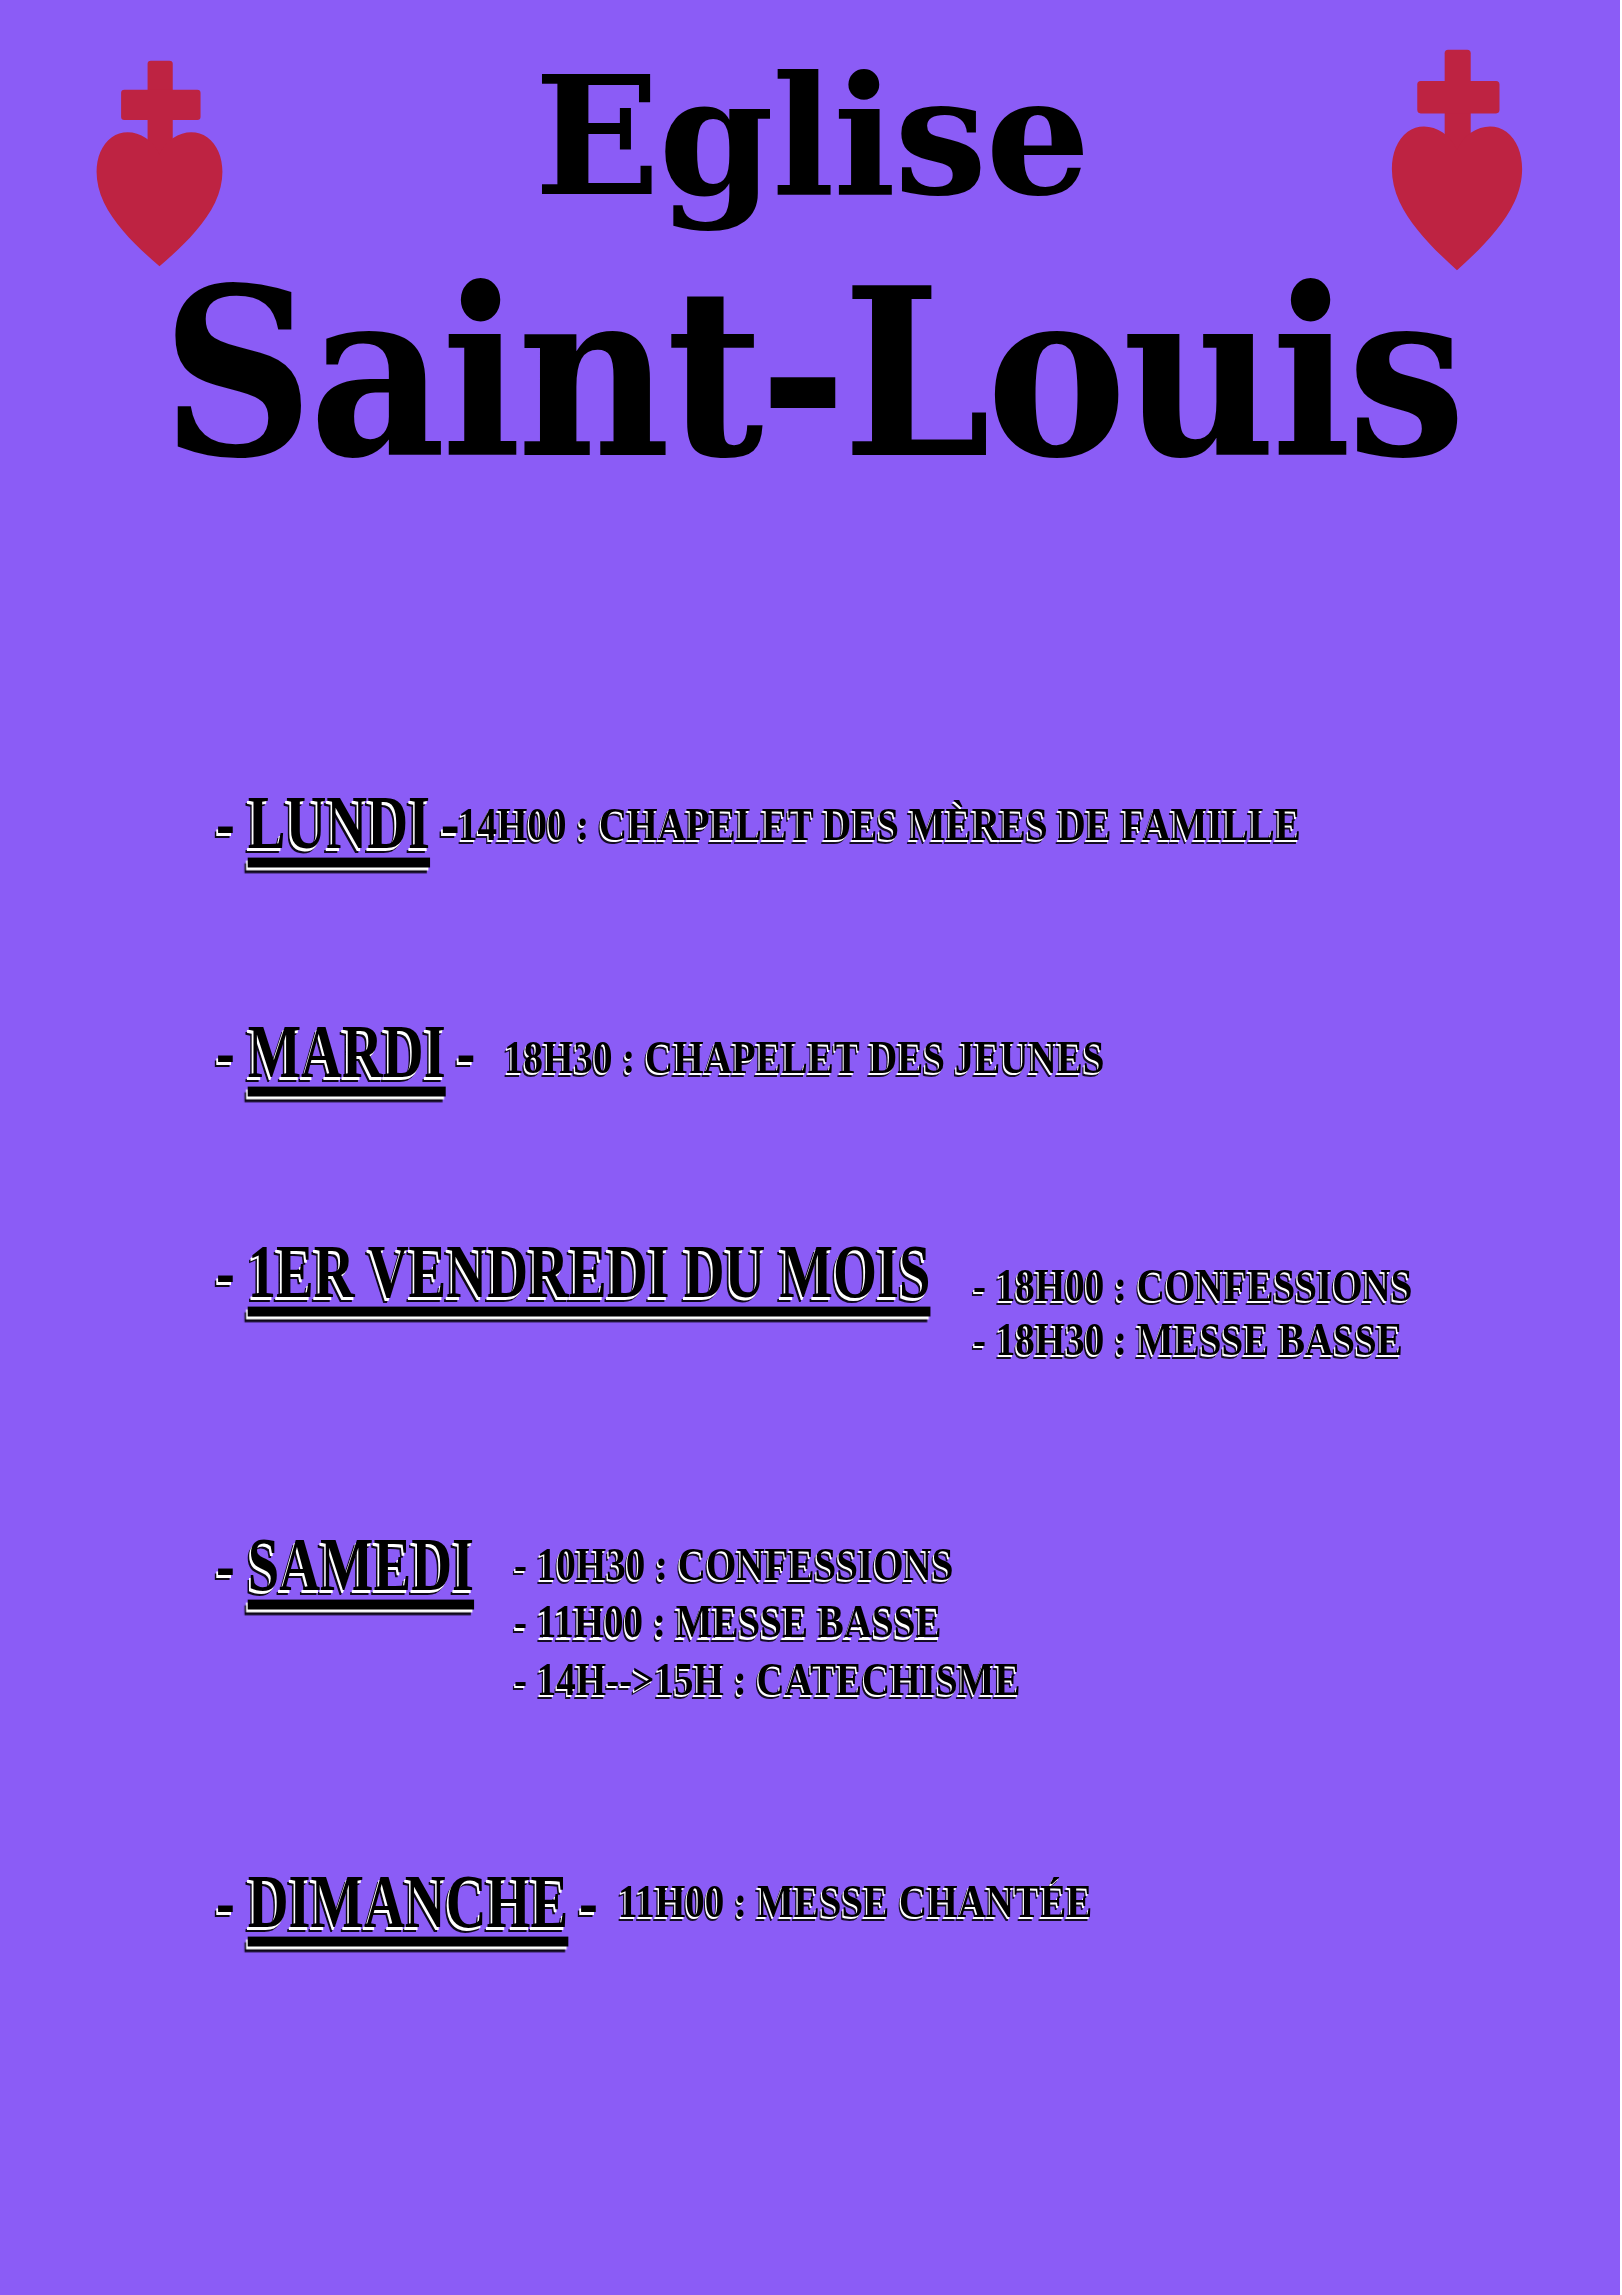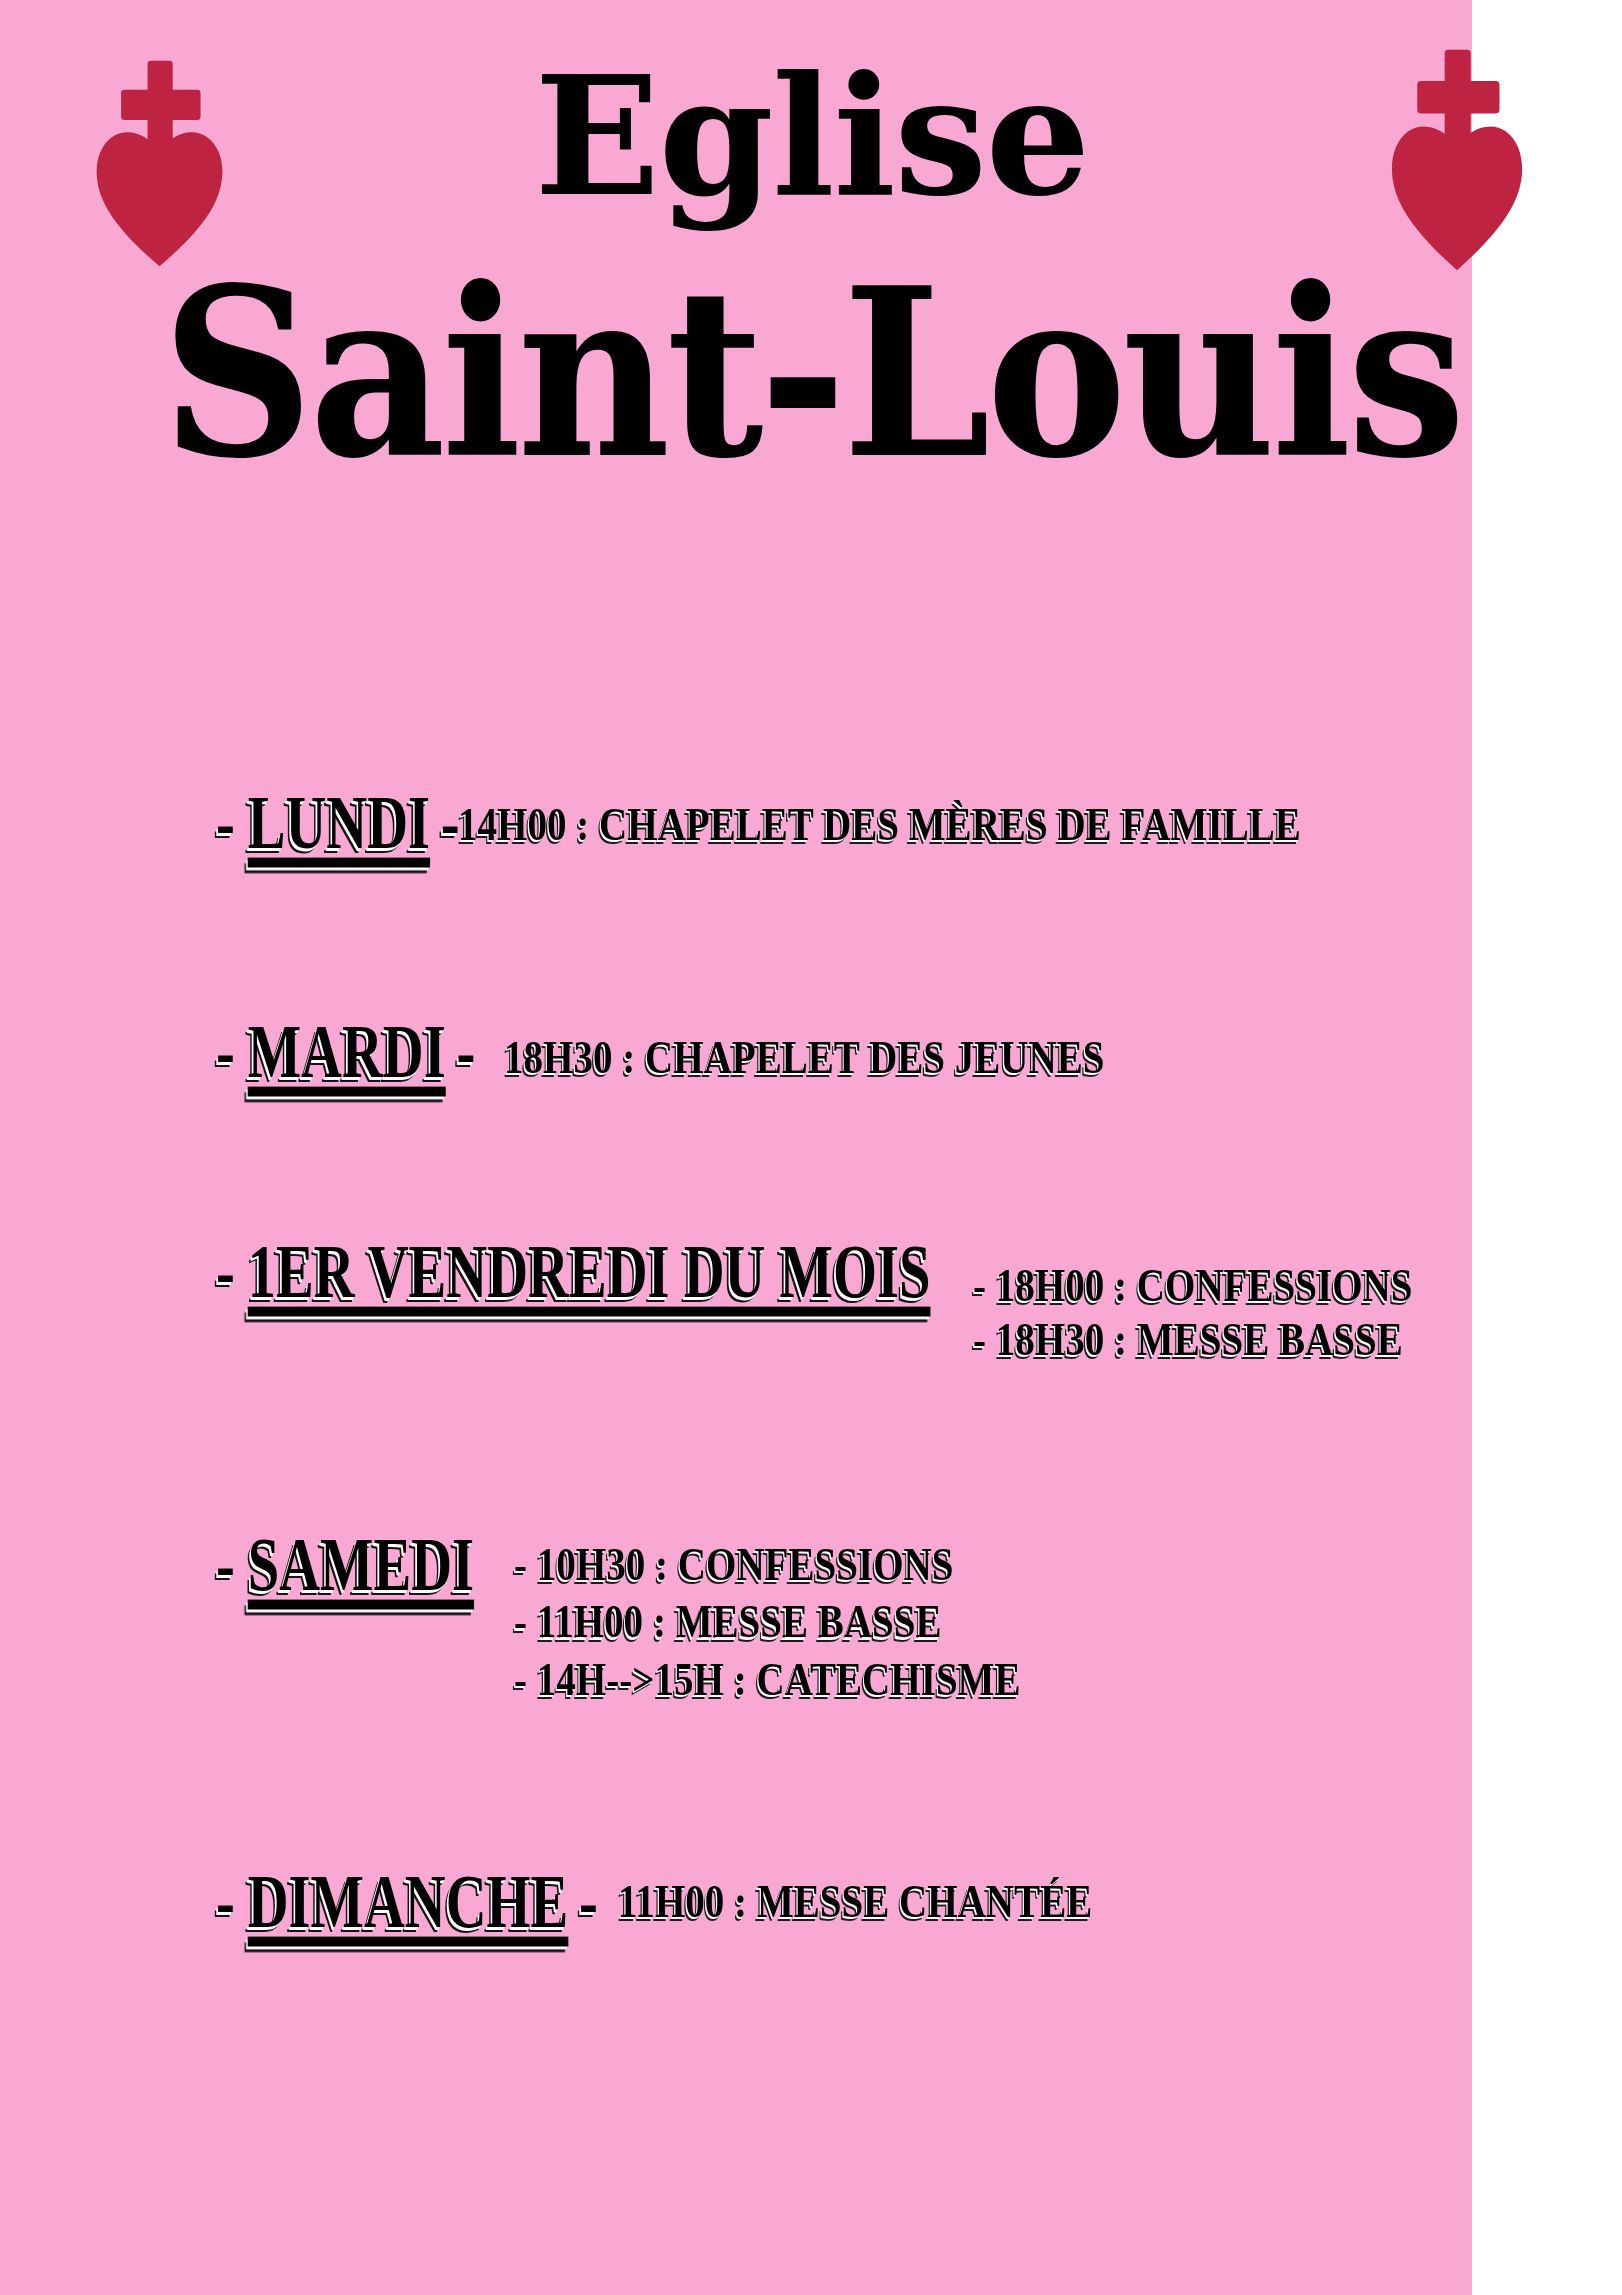--- a/index.html
+++ b/index.html
@@ -5,22 +5,22 @@
   * { margin: 0; padding: 0; box-sizing: border-box; }
   html, body { background: #ffffff; }
   body {
     width: 1623px; height: 2295px;
     font-family: "Liberation Serif", serif;
     color: #000;
     overflow: hidden;
   }
   .page {
     position: relative;
-    width: 1472px; height: 2295px;
-    background: #f9a8d4;
+    width: 1620px; height: 2295px;
+    background: #8b5cf6;
   }
 
   
   .title-line {
     position: absolute;
     left: 0; width: 1623px;
     text-align: center;
     font-family: "DejaVu Serif", serif;
     font-weight: bold;
     line-height: 1;

